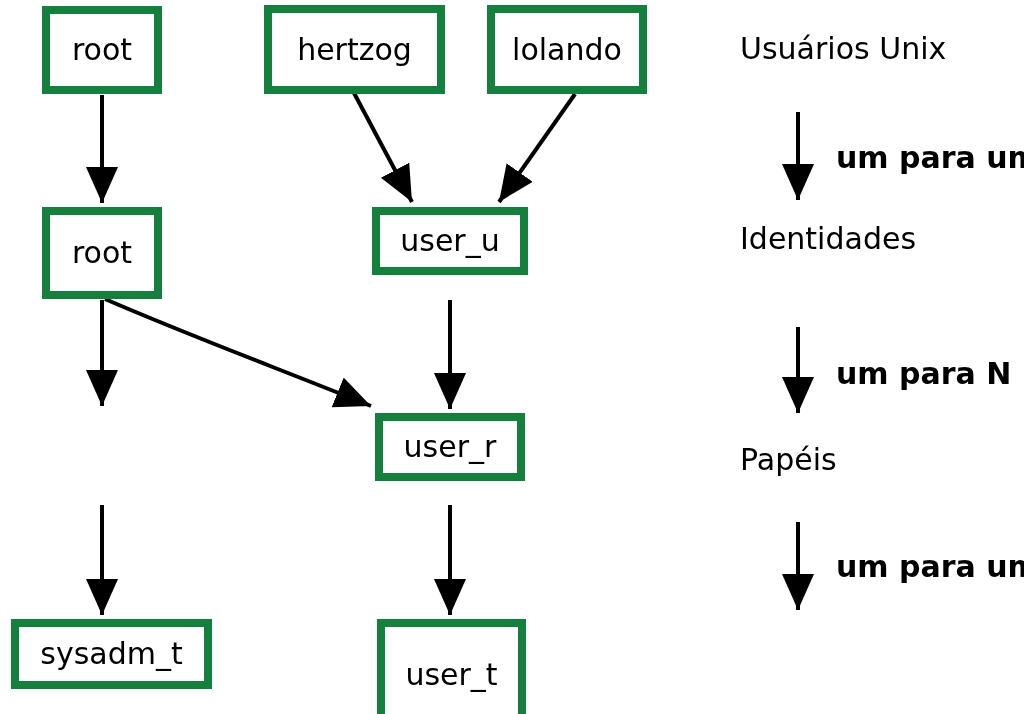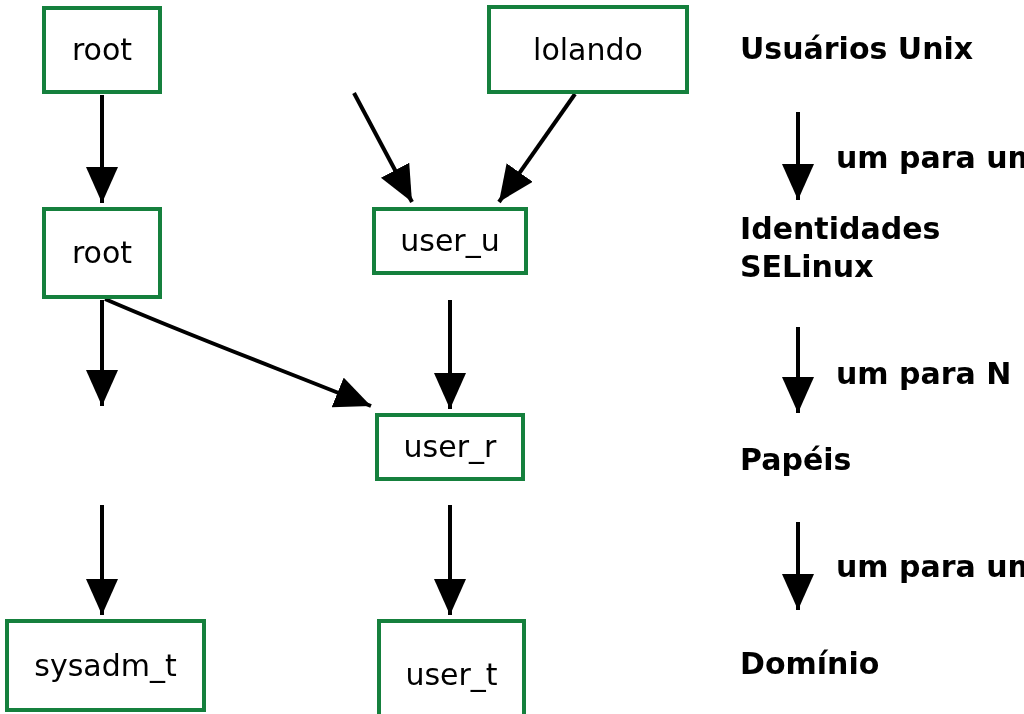--- a/index.html
+++ b/index.html
@@ -20,36 +20,36 @@
     position: absolute;
     left: 0;
     top: 0;
     width: 1024px;
     height: 714px;
     z-index: 1;
   }
   .node {
     position: absolute;
     box-sizing: border-box;
-    border: 4px solid #15803d;
+    border: 8px solid #15803d;
     background: #ffffff;
     display: flex;
     align-items: center;
     justify-content: center;
     z-index: 2;
   }
   .node span {
     font-size: 30px;
     line-height: 1;
     white-space: nowrap;
   }
   .legend-title {
     position: absolute;
     font-size: 30px;
-    font-weight: bold;
+    font-weight: normal;
     line-height: 38px;
     white-space: nowrap;
     z-index: 2;
   }
   .legend-mapping {
     position: absolute;
     font-size: 30px;
     line-height: 34px;
     font-weight: bold;
     white-space: nowrap;
@@ -79,56 +79,57 @@
       <path d="M798,112 L798,200" marker-end="url(#ah)"></path>
       <path d="M798,327 L798,413" marker-end="url(#ah)"></path>
       <path d="M798,522 L798,610" marker-end="url(#ah)"></path>
     </g>
   </svg>
 
   <div class="node" style="left:42px; top:6px; width:120px; height:88px">
     <span>root</span>
   </div>
 
+  <div class="node" style="left:264px; top:5px; width:181px; height:89px">
+    <span>hertzog</span>
+  </div>
 
-  <div class="node" style="left:487px; top:5px; width:202px; height:89px">
+  <div class="node" style="left:487px; top:5px; width:160px; height:89px">
     <span>lolando</span>
   </div>
 
   <div class="node" style="left:42px; top:207px; width:120px; height:92px">
     <span>root</span>
   </div>
 
   <div class="node" style="left:372px; top:207px; width:156px; height:68px">
     <span>user_u</span>
   </div>
 
 
   <div class="node" style="left:375px; top:413px; width:150px; height:68px">
     <span>user_r</span>
   </div>
 
-  <div class="node" style="left:5px; top:619px; width:201px; height:93px">
+  <div class="node" style="left:11px; top:619px; width:201px; height:70px">
     <span>sysadm_t</span>
   </div>
 
   <div class="node" style="left:377px; top:619px; width:149px; height:111px">
     <span>user_t</span>
   </div>
 
   <div class="legend-title" style="left:740px; top:30px">Usuários Unix</div>
 
   <div class="legend-mapping" style="left:836px; top:141px">um para um</div>
 
-  <div class="legend-title" style="left:740px; top:210px">
+  <div class="legend-title" style="left:740px; top:220px">
     <div>Identidades</div>
-    <div>SELinux</div>
   </div>
 
   <div class="legend-mapping" style="left:836px; top:357px">um para N</div>
 
   <div class="legend-title" style="left:740px; top:441px">Papéis</div>
 
   <div class="legend-mapping" style="left:836px; top:550px">um para um</div>
 
-  <div class="legend-title" style="left:740px; top:645px">Domínio</div>
 
 </div>
 
 </body></html>

